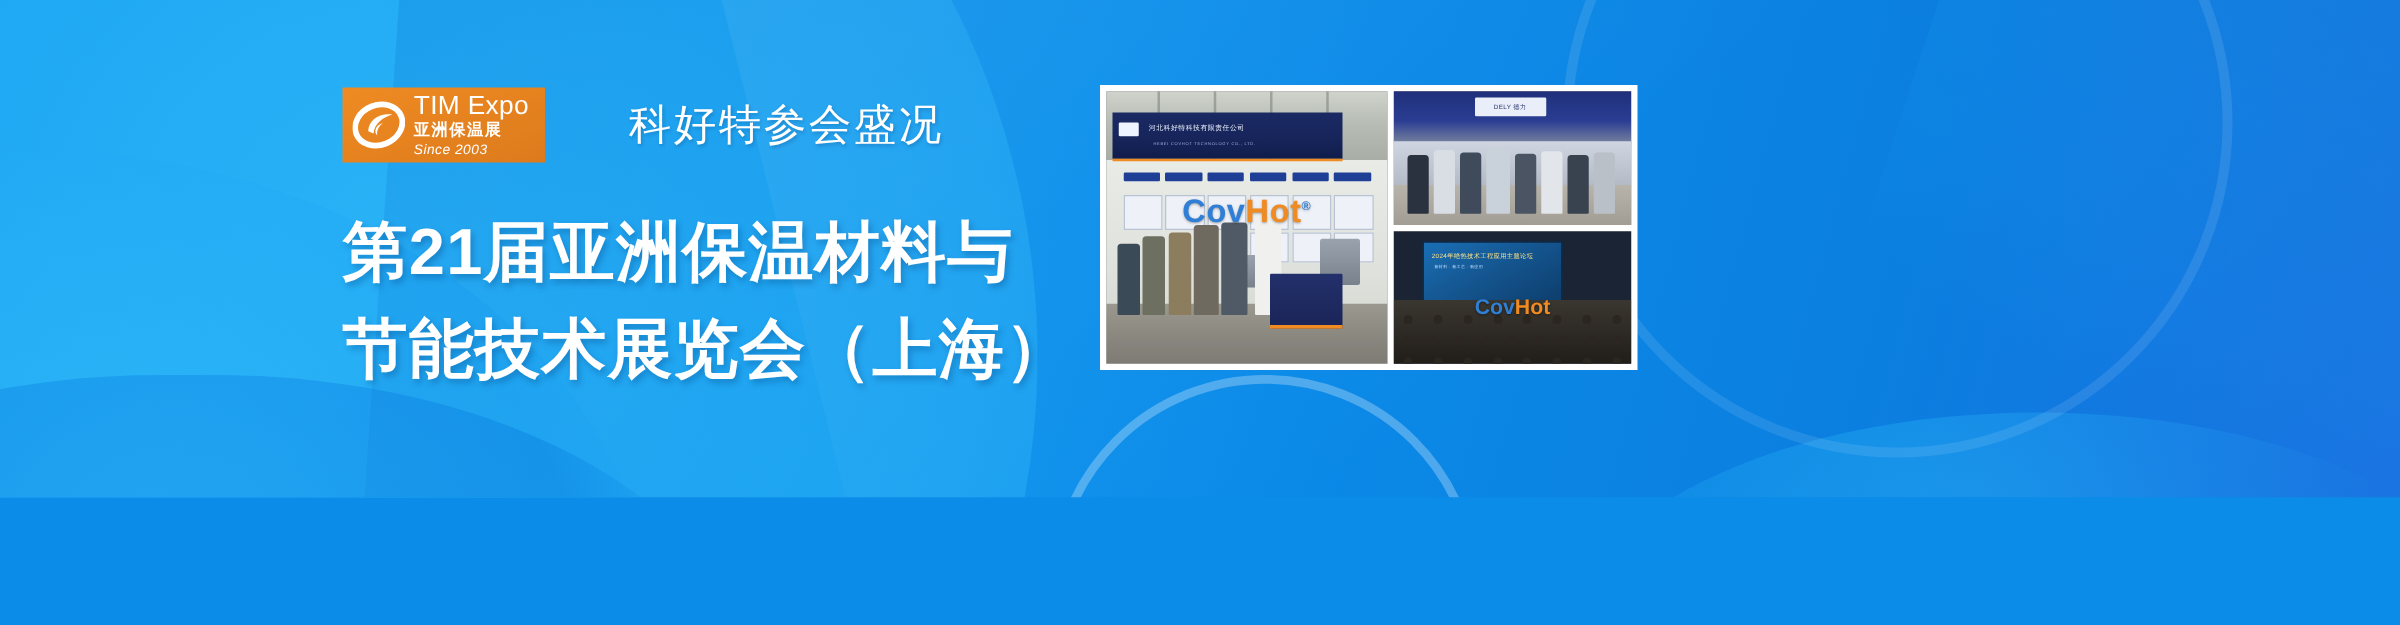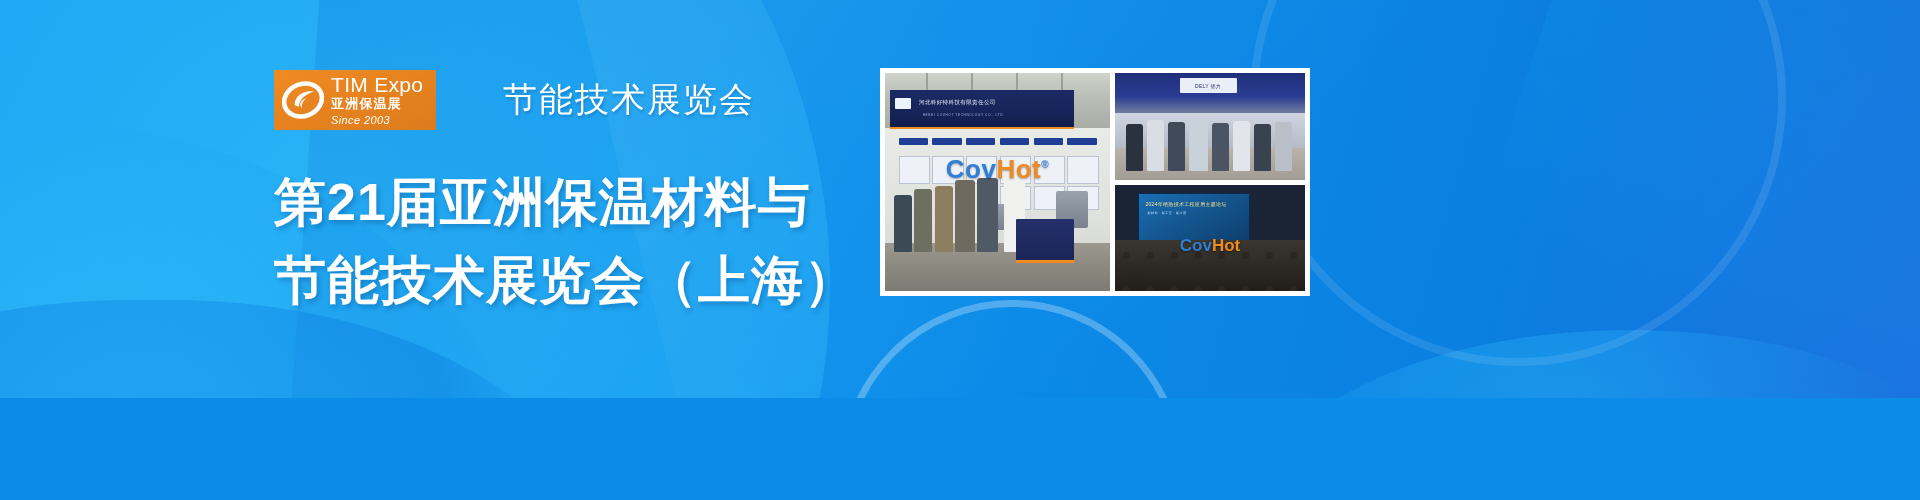--- a/index.html
+++ b/index.html
@@ -343,21 +343,21 @@
       <path d="M30 62 C30 40, 52 26, 76 30 C58 36, 42 46, 40 66 Z" fill="#ffffff"></path>
       <path d="M58 46 C50 52, 46 60, 47 70 C40 62, 44 50, 58 46 Z" fill="#ffffff"></path>
     </svg>
     <div id="logo-text-wrap">
       <div id="logo-title">TIM Expo</div>
       <div id="logo-sub">亚洲保温展</div>
       <div id="logo-since">Since 2003</div>
     </div>
   </div>
 
-  <div id="subtitle">节能技术展览会</div>
+  <div id="subtitle">科好特参会盛况</div>
 
   <div id="title-block">
     <div class="title-line">第21届亚洲保温材料与</div>
     <div class="title-line">节能技术展览会（上海）</div>
   </div>
 
   <div id="collage">
 
     <div id="photo-main" class="photo">
       <div class="hall-roof">

